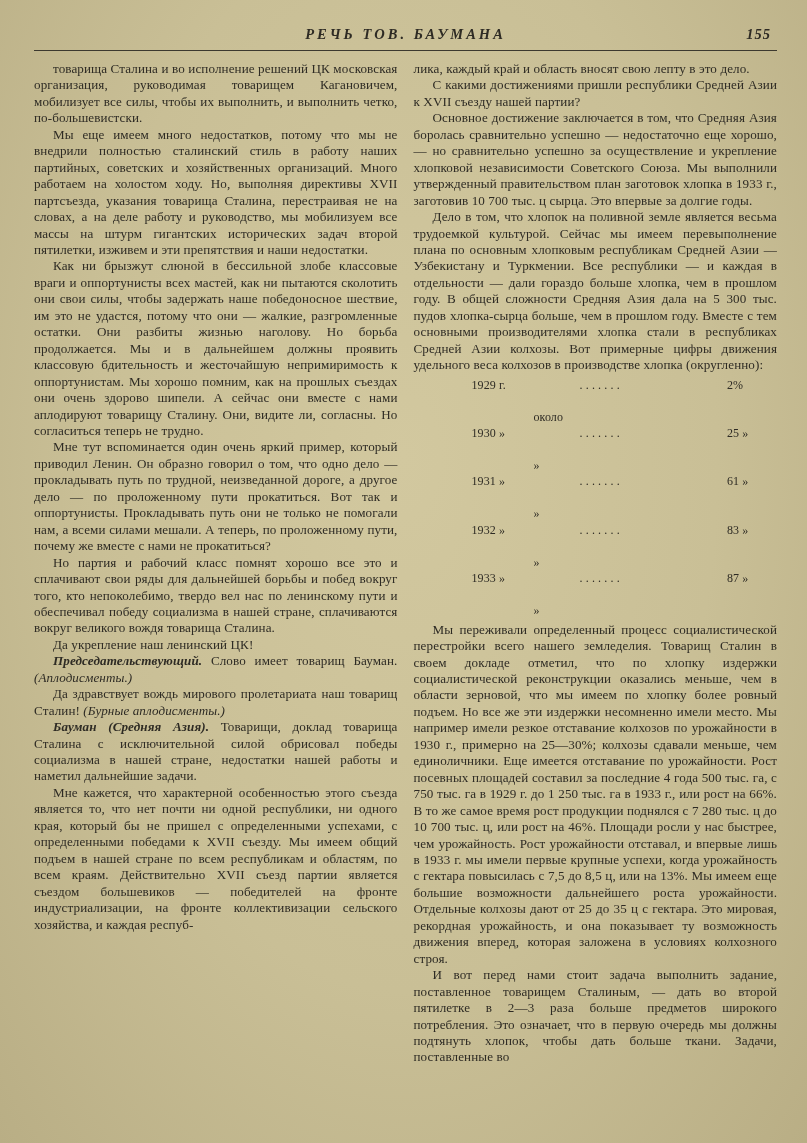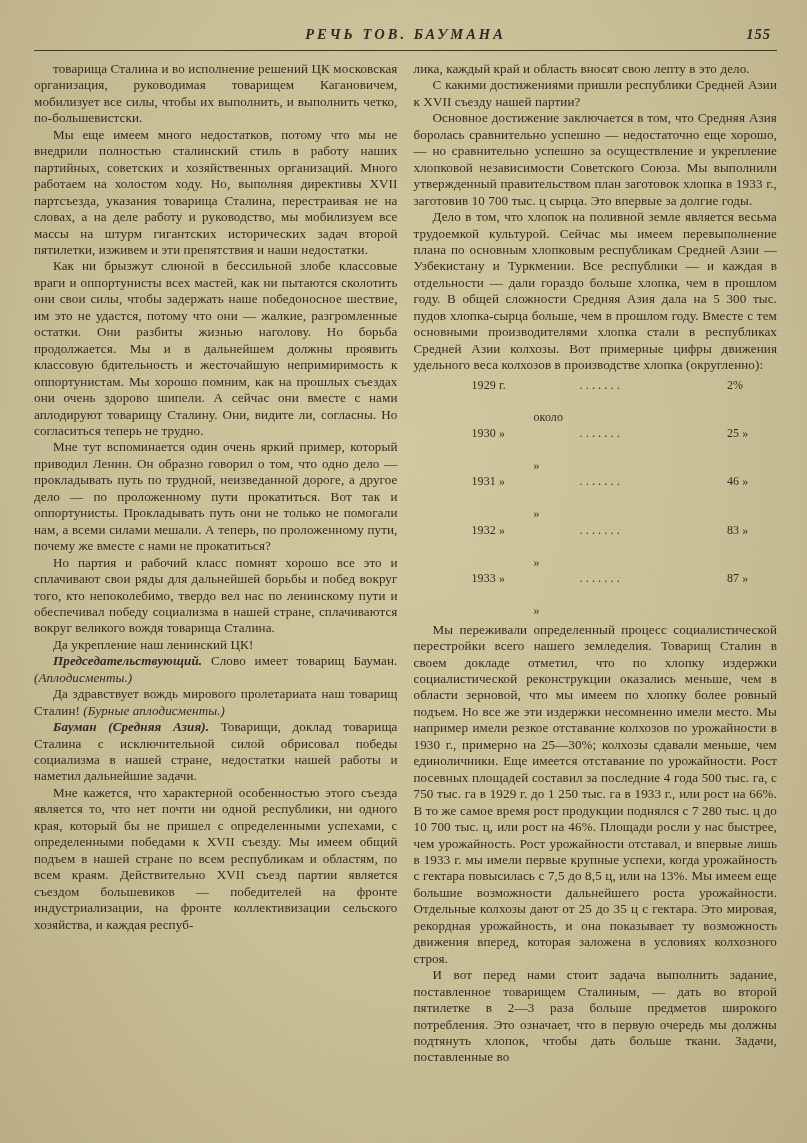--- a/index.html
+++ b/index.html
@@ -105,21 +105,21 @@
           <div class="stat-row">
             <span class="c-year">1930 »</span>
             <span class="c-mid">»</span>
             <span class="c-dots">. . . . . . .</span>
             <span class="c-val">25 »</span>
           </div>
           <div class="stat-row">
             <span class="c-year">1931 »</span>
             <span class="c-mid">»</span>
             <span class="c-dots">. . . . . . .</span>
-            <span class="c-val">46 »</span>
+            <span class="c-val">61 »</span>
           </div>
           <div class="stat-row">
             <span class="c-year">1932 »</span>
             <span class="c-mid">»</span>
             <span class="c-dots">. . . . . . .</span>
             <span class="c-val">83 »</span>
           </div>
           <div class="stat-row">
             <span class="c-year">1933 »</span>
             <span class="c-mid">»</span>

